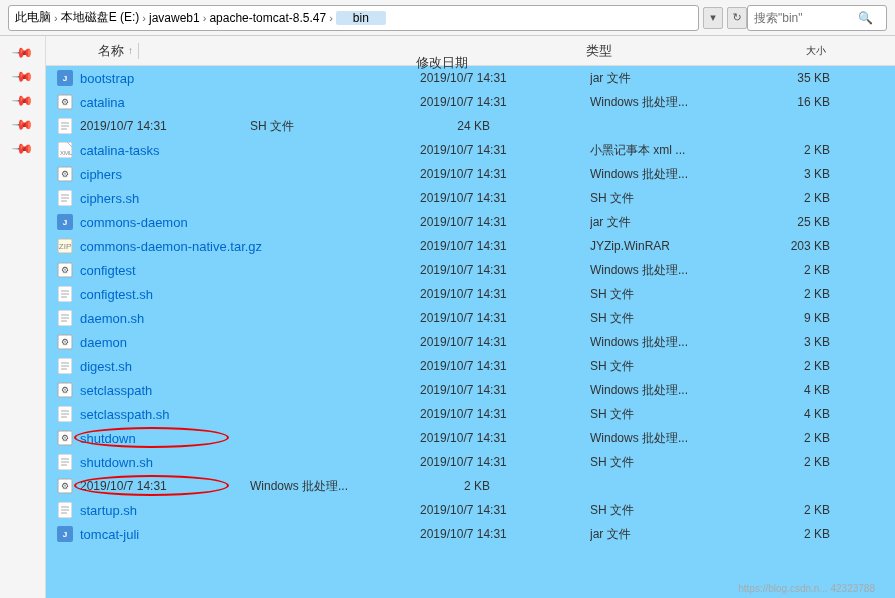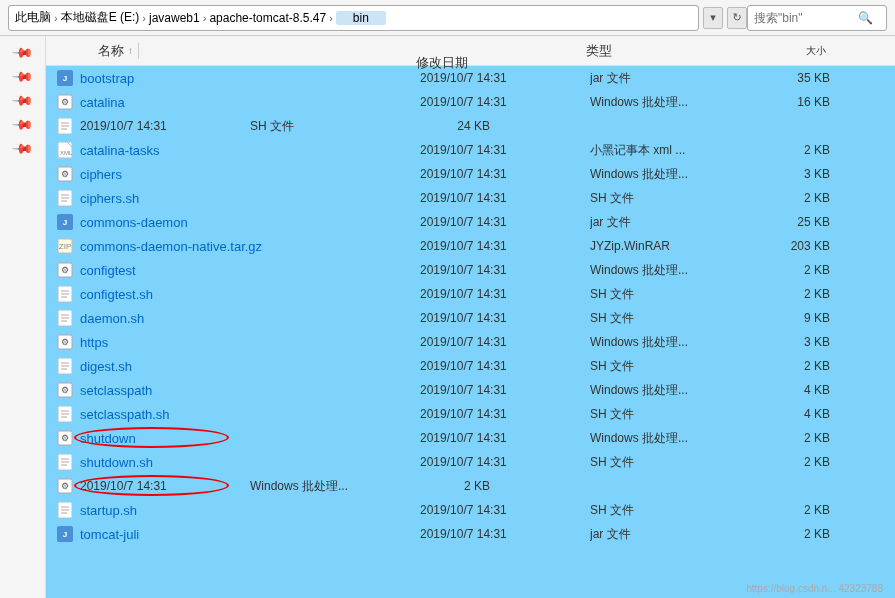--- a/index.html
+++ b/index.html
@@ -251,21 +251,21 @@
       height: 21px;
       border: 2px solid #e00;
       border-radius: 50%;
       pointer-events: none;
     }
 
     
     .watermark {
       position: fixed;
       bottom: 4px;
-      right: 12px;
+      right: 20px;
       font-size: 10px;
       color: #aaa;
     }
 
     
     .file-list::-webkit-scrollbar {
       width: 14px;
     }
     .file-list::-webkit-scrollbar-track {
       background: #f0f0f0;
@@ -467,21 +467,21 @@
     <div class="file-type-cell">SH 文件</div>
     <div class="file-size-cell">9 KB</div>
   </div>
         <div class="file-row" style="position: relative;">
     <div class="file-icon">
             <svg width="16" height="16" viewBox="0 0 16 16">
               <rect x="1" y="1" width="14" height="14" rx="1" fill="white" stroke="#aaa" stroke-width="1"></rect>
               <text x="8" y="11" text-anchor="middle" font-size="9" fill="#555">⚙</text>
             </svg>
           </div>
-    <div class="file-name-cell">https</div>
+    <div class="file-name-cell">daemon</div>
     <div class="file-date-cell">2019/10/7 14:31</div>
     <div class="file-type-cell">Windows 批处理...</div>
     <div class="file-size-cell">3 KB</div>
   </div>
         <div class="file-row" style="position: relative;">
     <div class="file-icon">
             <svg width="14" height="16" viewBox="0 0 14 16">
               <rect x="0" y="0" width="14" height="16" rx="1" fill="white" stroke="#bbb" stroke-width="1"></rect>
               <line x1="3" y1="5" x2="11" y2="5" stroke="#aaa" stroke-width="1"></line>
               <line x1="3" y1="8" x2="11" y2="8" stroke="#aaa" stroke-width="1"></line>

